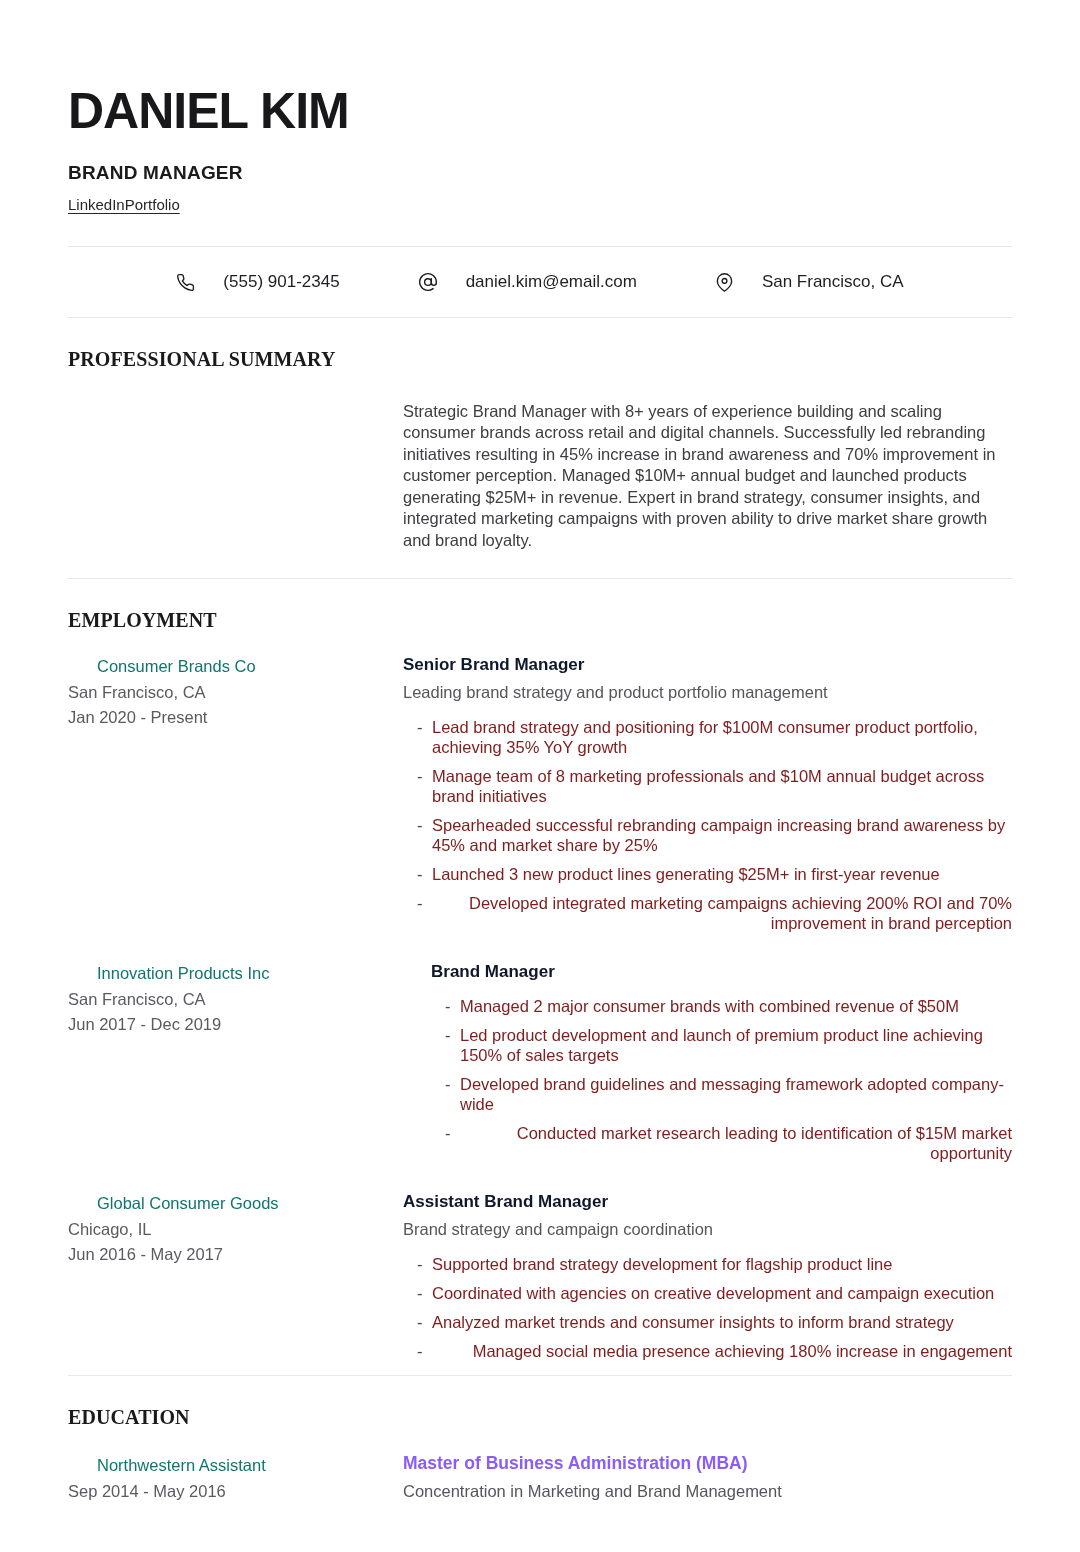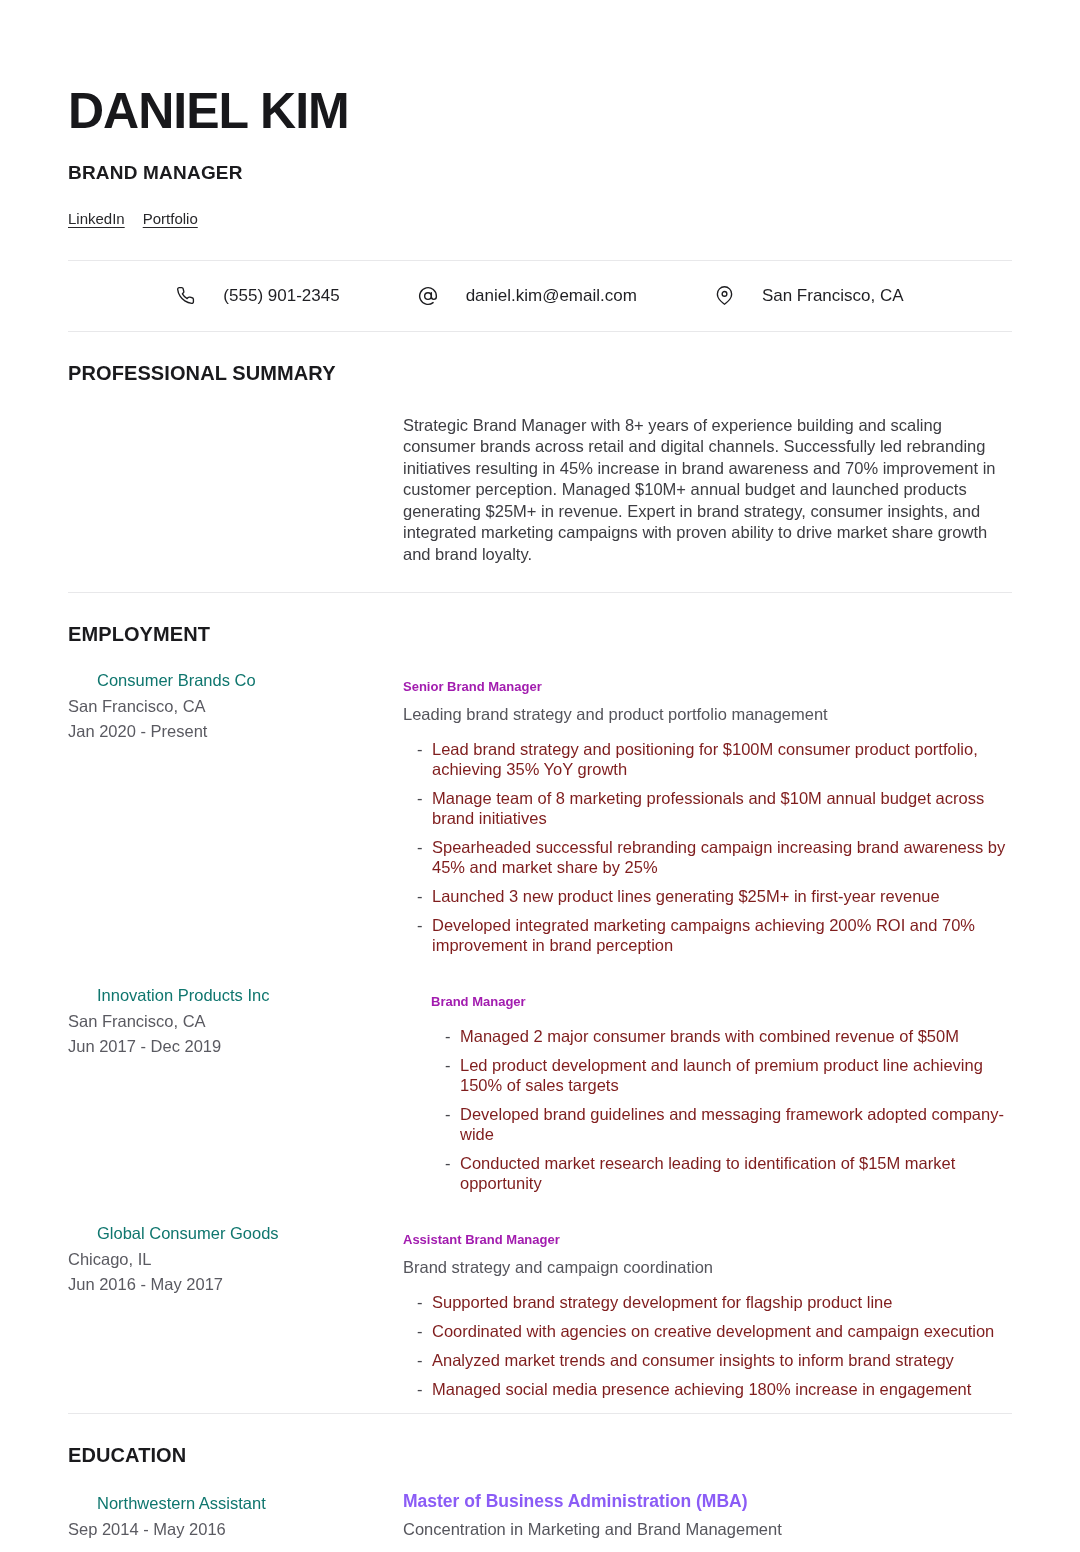--- a/index.html
+++ b/index.html
@@ -21,23 +21,22 @@
     line-height: 1.05;
   }
   .job-title {
     margin-top: 24px;
     font-size: 19px;
     font-weight: 600;
     letter-spacing: 0.2px;
     color: #1b1b1e;
   }
   .links-row {
-    margin-top: 26px;
+    margin-top: 12px;
     display: flex;
-    gap: 18px;
     font-size: 15px;
   }
   .links-row a {
     color: #27272a;
     text-decoration: underline;
     text-underline-offset: 3px;
     text-decoration-thickness: 1px;
     cursor: pointer;
   }
   hr.divider {
@@ -49,40 +48,41 @@
   
   .contact-row {
     display: flex;
     justify-content: center;
     align-items: center;
     gap: 78px;
     padding: 25px 0;
   }
   .contact-item {
     display: flex;
-    align-items: flex-start;
+    align-items: flex-end;
     gap: 28px;
     font-size: 17px;
     color: #1f1f23;
   }
   .contact-item svg {
     display: block;
     stroke: #1c1c1f;
     fill: none;
     stroke-width: 1.7;
     stroke-linecap: round;
     stroke-linejoin: round;
   }
   
   .section { padding-top: 30px; }
   .section-heading {
     font-size: 20px;
     font-weight: 600;
     color: #1a1a1d;
     letter-spacing: 0.1px;
+    font-family: Liberation Serif, serif;
   }
   .section-grid {
     display: grid;
     grid-template-columns: 335px 1fr;
     margin-top: 30px;
   }
   .summary-text {
     font-size: 16.5px;
     line-height: 21.5px;
     color: #3d3d42;
@@ -97,46 +97,45 @@
     font-weight: 500;
     line-height: 25.5px;
     margin-left: 29px;
   }
   .meta-muted {
     font-size: 16.5px;
     color: #5a5a61;
     line-height: 25.5px;
   }
   .role-title {
-    font-size: 13px;
-    font-weight: 600;
-    color: #a21caf;
-    line-height: 21px;
-    margin-top: 8px;
+    font-size: 17px;
+    font-weight: 600;
+    color: #0f172a;
+    line-height: 21px;
   }
   .role-subtitle {
     margin-top: 7px;
     font-size: 16.5px;
     color: #55555c;
     line-height: 21px;
   }
   ul.bullets {
     list-style: none;
     margin-top: 14px;
     padding-left: 14px;
   }
   ul.bullets li {
     position: relative;
     padding-left: 15px;
     font-size: 16.5px;
     line-height: 20px;
     color: #7f1d1d;
     margin-bottom: 9px;
   }
-  ul.bullets li:last-child { margin-bottom: 0; }
+  ul.bullets li:last-child { margin-bottom: 0; text-align: right; }
   ul.bullets li::before {
     content: "-";
     position: absolute;
     left: 0;
     top: 0;
     color: #47474d;
   }
   
   .edu-degree {
     font-size: 17.5px;

